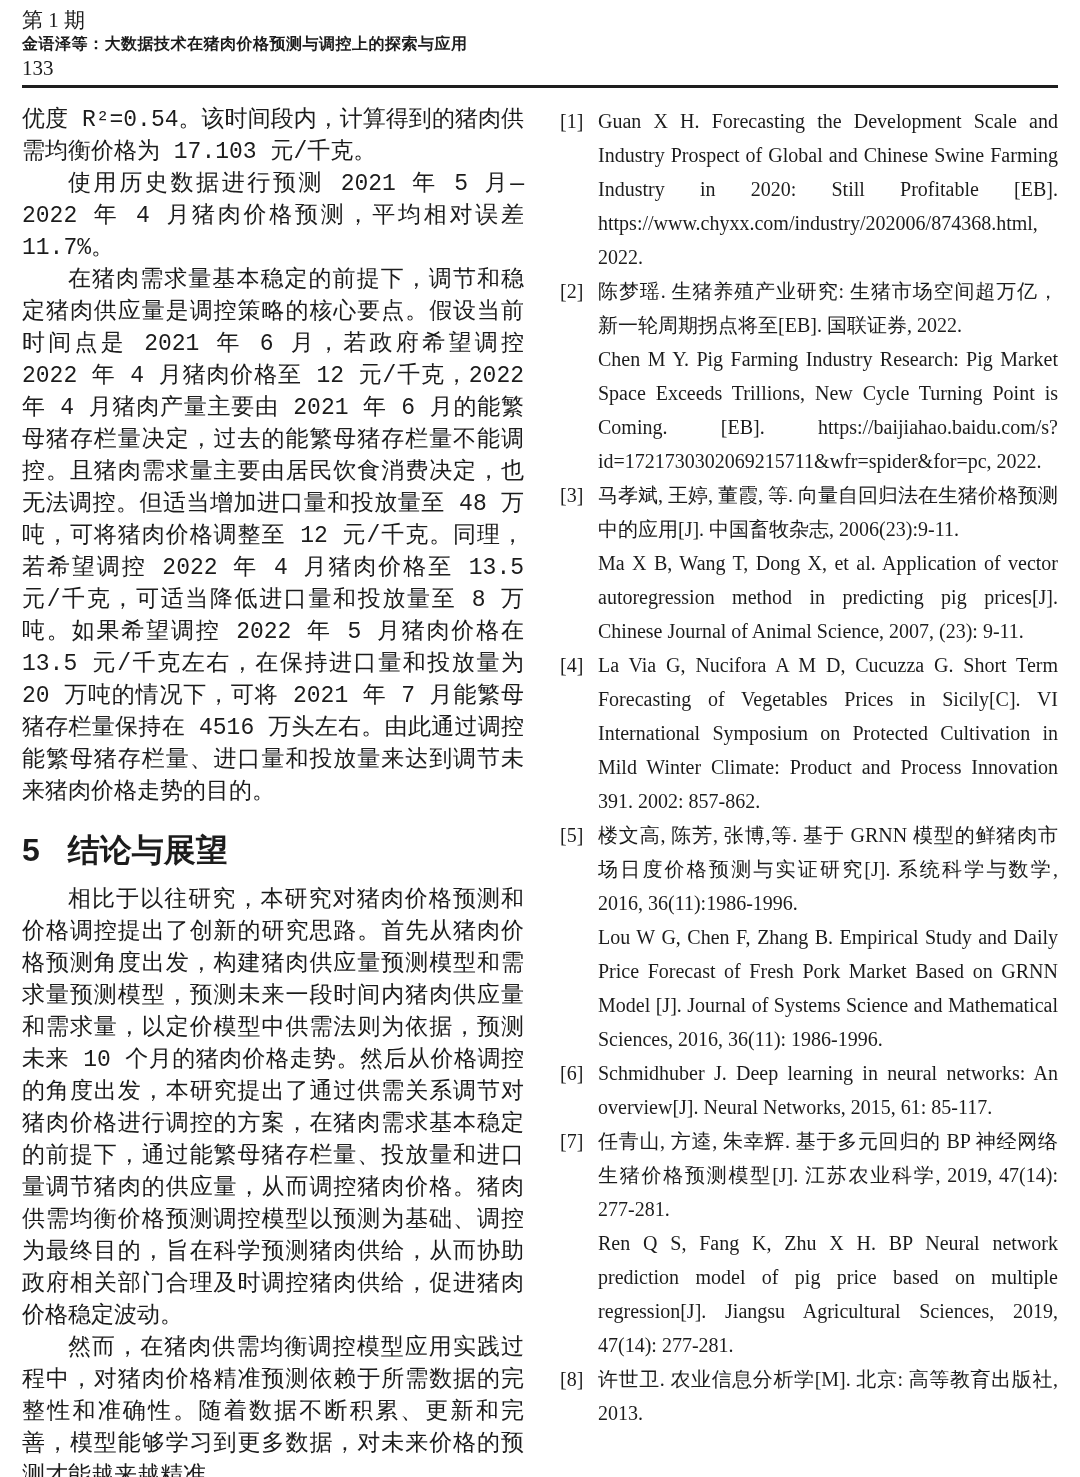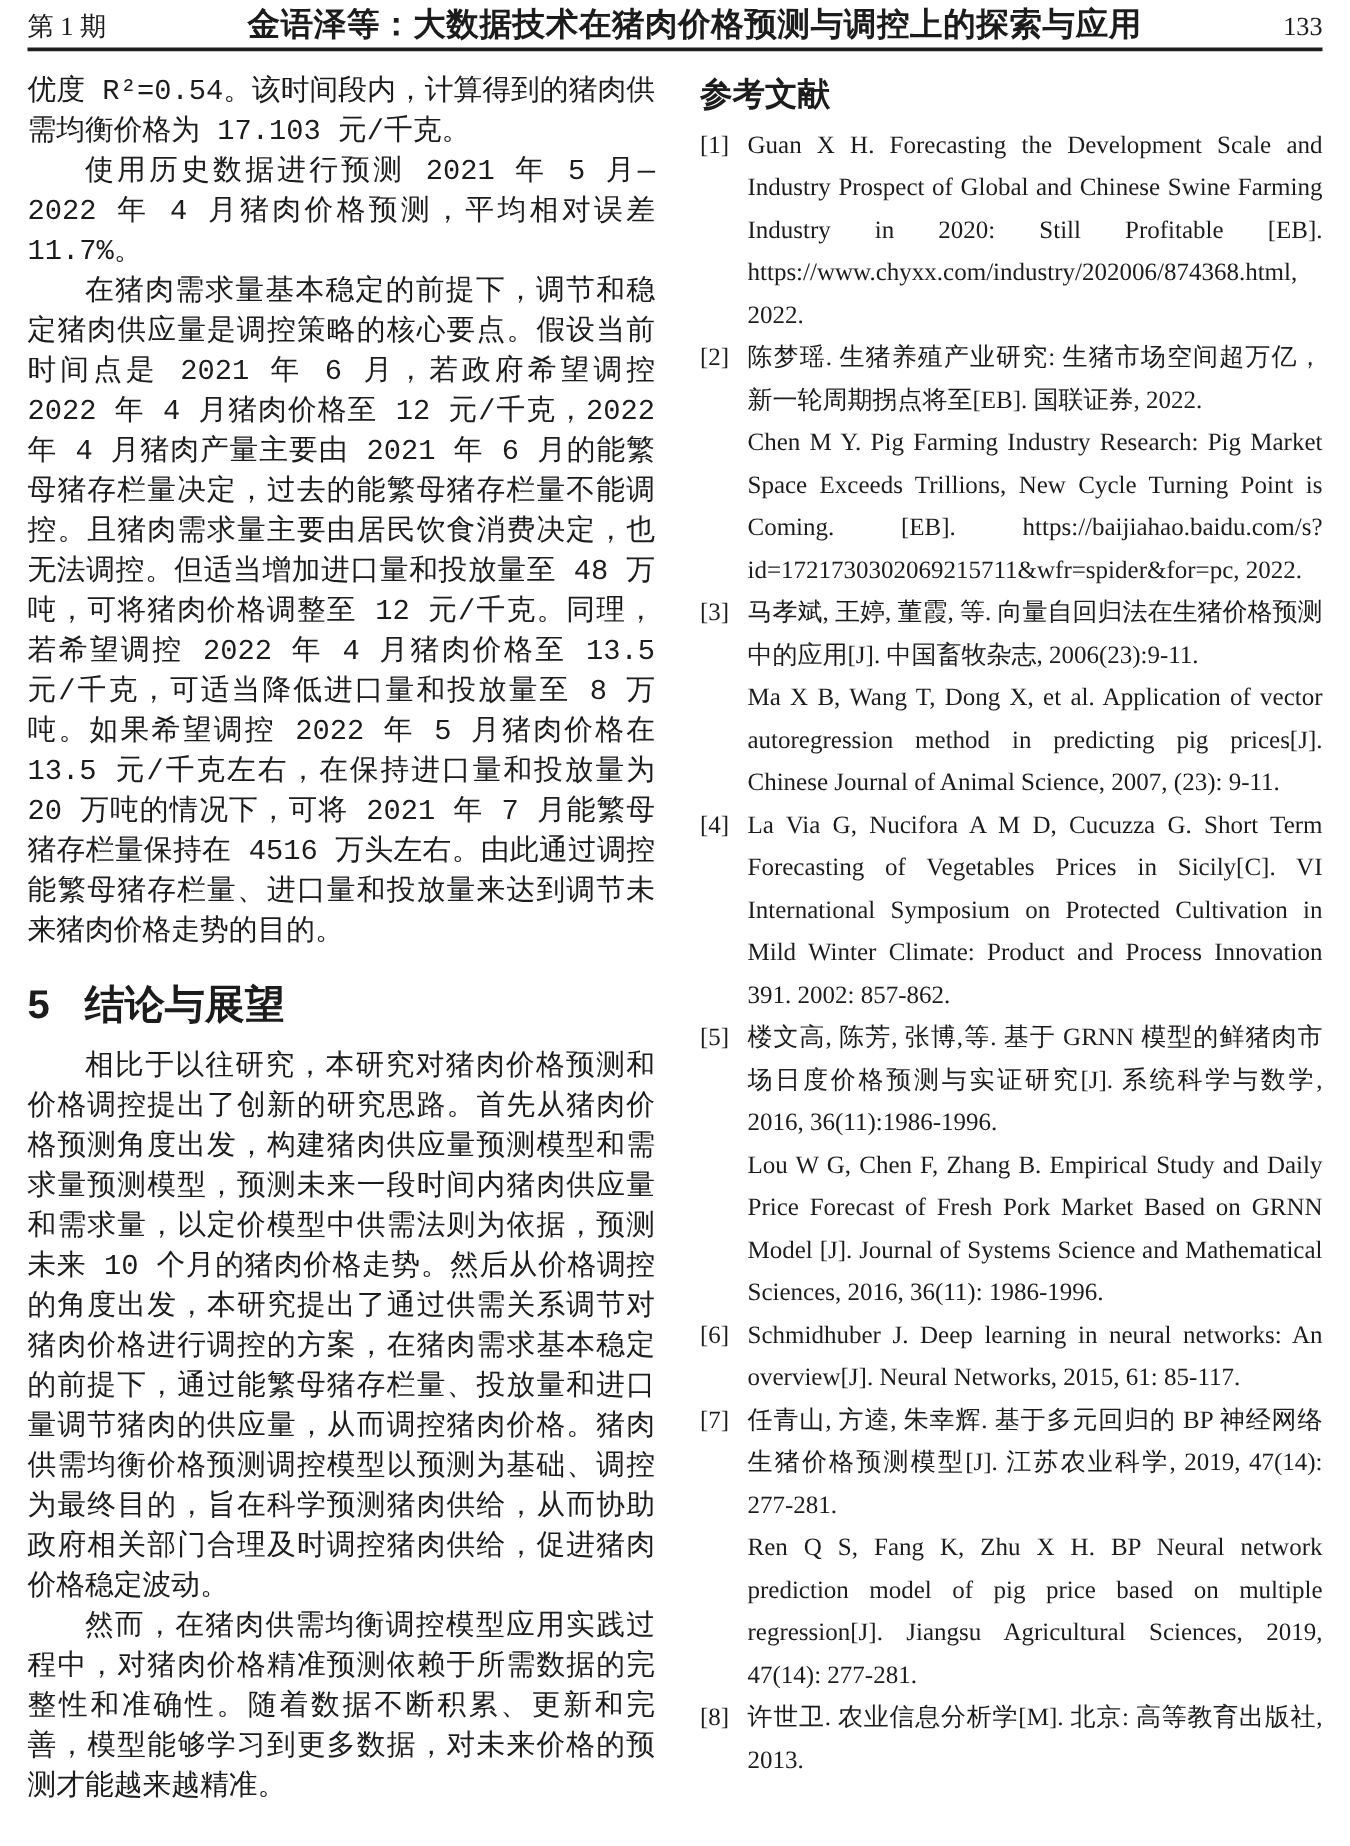--- a/index.html
+++ b/index.html
@@ -6,23 +6,23 @@
   body {
     width:1080px; height:1477px; overflow:hidden;
     background:#ffffff; color:#1c1c1c;
     font-family:"Liberation Serif","DejaVu Serif",serif;
   }
   .page { padding:8px 22px 0 22px; box-sizing:border-box; }
 
   
   .running-head {
     display:flex; justify-content:space-between; align-items:baseline;
-    font-size:21px; line-height:24px;
+    font-size:21px; line-height:24px;flex-direction:column;
   }
-  .rh-title { font-size:26px; letter-spacing:0.5px; font-weight:600; }
+  .rh-title { font-size:16px; letter-spacing:0.5px; font-weight:600; }
   .rh-rule { border-bottom:3px solid #1e1e1e; margin-top:5px; }
 
   
   .columns { display:flex; gap:36px; margin-top:16px; }
 
   .col-left  { width:502px; flex:0 0 502px; font-size:23px; line-height:32px;
                text-align:justify; text-justify:inter-character; }
   .col-left p { margin:0; text-indent:2em;font-family:Liberation Mono, monospace; }
   .col-left p.noindent { text-indent:0; }
 
@@ -65,21 +65,20 @@
         <span>5</span>
         <span>结论与展望</span>
       </h2>
       <div id="paras-after">
           <p>相比于以往研究，本研究对猪肉价格预测和价格调控提出了创新的研究思路。首先从猪肉价格预测角度出发，构建猪肉供应量预测模型和需求量预测模型，预测未来一段时间内猪肉供应量和需求量，以定价模型中供需法则为依据，预测未来 10 个月的猪肉价格走势。然后从价格调控的角度出发，本研究提出了通过供需关系调节对猪肉价格进行调控的方案，在猪肉需求基本稳定的前提下，通过能繁母猪存栏量、投放量和进口量调节猪肉的供应量，从而调控猪肉价格。猪肉供需均衡价格预测调控模型以预测为基础、调控为最终目的，旨在科学预测猪肉供给，从而协助政府相关部门合理及时调控猪肉供给，促进猪肉价格稳定波动。</p>
           <p>然而，在猪肉供需均衡调控模型应用实践过程中，对猪肉价格精准预测依赖于所需数据的完整性和准确性。随着数据不断积累、更新和完善，模型能够学习到更多数据，对未来价格的预测才能越来越精准。</p>
         </div>
     </section>
 
     <section class="col-right">
-      <h2 class="ref-heading">参考文献</h2>
       <div id="ref-list">
           <div class="ref">
             <div class="ref-label">[1]</div>
             <div class="ref-body">
               <div>Guan X H. Forecasting the Development Scale and Industry Prospect of Global and Chinese Swine Farming Industry in 2020: Still Profitable [EB]. https://www.chyxx.com/industry/202006/874368.html, 2022.</div>
             </div>
           </div>
           <div class="ref">
             <div class="ref-label">[2]</div>
             <div class="ref-body">

